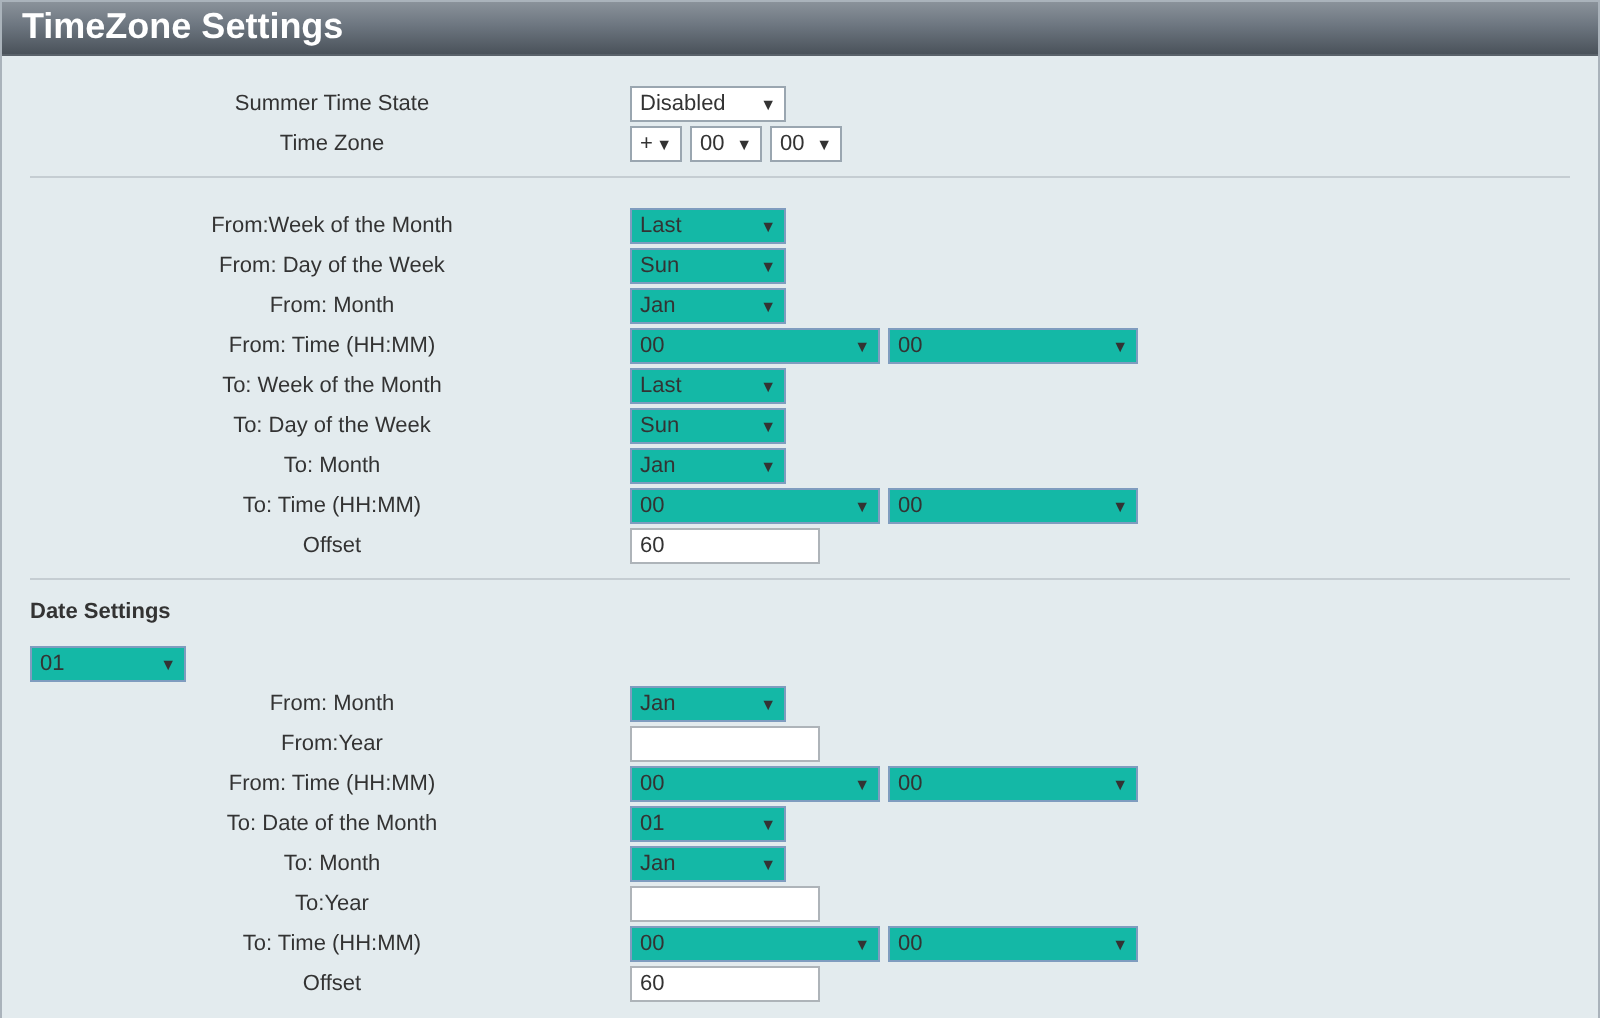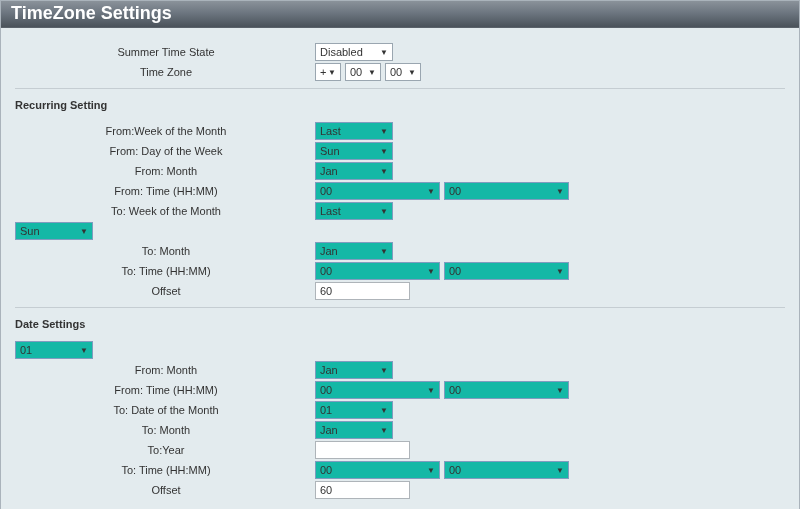--- a/index.html
+++ b/index.html
@@ -117,21 +117,20 @@
           </div>
         <div class="gap"></div>
         <div class="sel sel-wS">
             <span>00</span>
           </div>
       </div>
     </div>
 
     <hr class="section-hr">
 
-    <div class="section-head">Recurring Setting</div>
     <div style="height:6px"></div>
 
     <div class="row">
         <div class="lbl">From:Week of the Month</div>
       <div class="sel sel-w1 sel-blue">
           <span>Last</span>
         </div>
       </div>
 
     <div class="row">
@@ -162,20 +161,21 @@
       </div>
 
     <div class="row">
         <div class="lbl">To: Week of the Month</div>
       <div class="sel sel-w1 sel-blue">
           <span>Last</span>
         </div>
       </div>
 
     <div class="row">
+        <div class="lbl">To: Day of the Week</div>
       <div class="sel sel-w1 sel-blue">
           <span>Sun</span>
         </div>
       </div>
 
     <div class="row">
         <div class="lbl">To: Month</div>
       <div class="sel sel-w1 sel-blue">
           <span>Jan</span>
         </div>
@@ -210,20 +210,24 @@
         </div>
       </div>
 
     <div class="row">
         <div class="lbl">From: Month</div>
       <div class="sel sel-w1 sel-blue">
           <span>Jan</span>
         </div>
       </div>
 
+    <div class="row">
+        <div class="lbl">From:Year</div>
+      <div class="txt-ro"></div>
+      </div>
 
     <div class="row">
         <div class="lbl">From: Time (HH:MM)</div>
       <div class="fld">
         <div class="sel sel-w2 sel-blue">
             <span>00</span>
           </div>
         <div class="gap"></div>
         <div class="sel sel-w2 sel-blue">
             <span>00</span>

